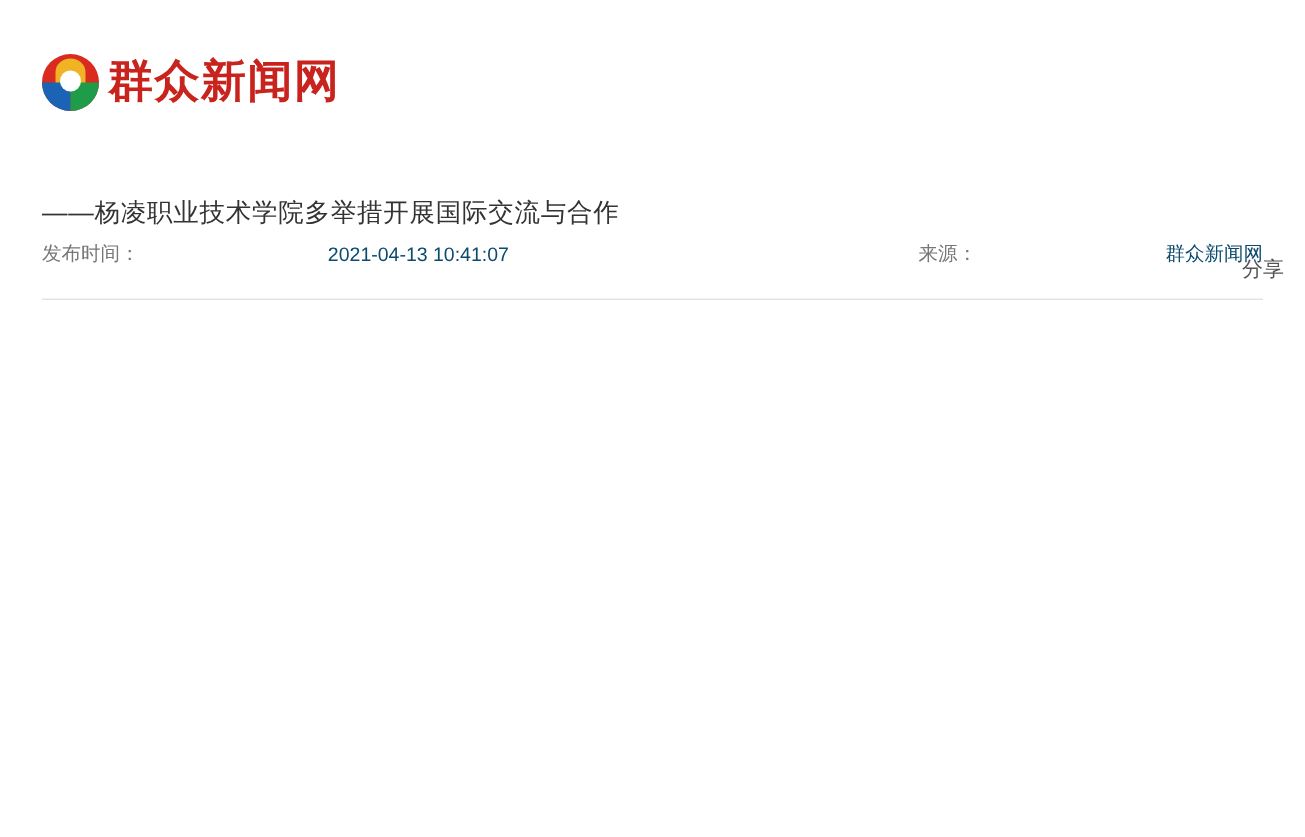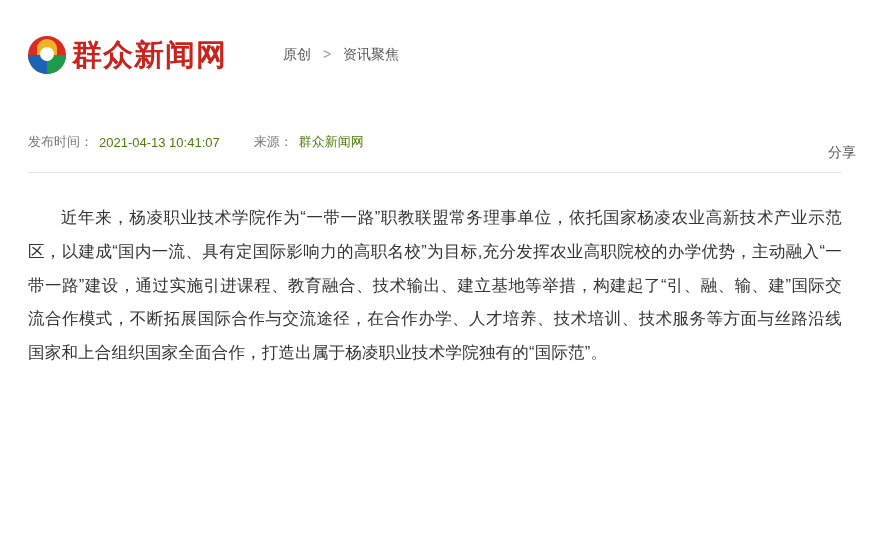--- a/index.html
+++ b/index.html
@@ -120,30 +120,31 @@
     font-size: 13.5px;
     color: #666;
     margin-top: 30px;
   }
   .author-line .author-name {
     margin-left: 12px;
     color: #444;
   }
 
   .meta-row {
-    margin-top: 22px;
+    margin-top: 6px;
     display: flex;
     align-items: center;
     font-size: 13px;
     color: #777;
     position: relative;
     height: 20px;
+    justify-content: space-between;
   }
   .meta-row .meta-label { color: #777; }
-  .meta-row .meta-value { color: #4d7c0f; margin-left: 6px; }
+  .meta-row .meta-value { color: #0c4a6e; margin-left: 6px; }
   .meta-row .meta-gap { width: 34px; }
   .share-label {
     position: absolute;
     right: -14px;
     top: 12px;
     font-size: 14px;
     color: #555;
     white-space: nowrap;
   }
 
@@ -175,41 +176,34 @@
     <div class="logo-wrap">
       <span class="logo-mark">
         <span class="seg-yellow"></span>
         <span class="seg-blue"></span>
         <span class="seg-green"></span>
         <span class="seg-core"></span>
       </span>
       <span class="logo-text">群众新闻网</span>
     </div>
 
-    <div class="breadcrumb">
-      <span class="crumb">原创</span>
-      <span class="sep">&gt;</span>
-      <span class="crumb">资讯聚焦</span>
-    </div>
   </div>
 
   <div class="article">
 
 
+    <div class="subtitle">——杨凌职业技术学院多举措开展国际交流与合作</div>
 
 
     <div class="meta-row">
       <span class="meta-label">发布时间：</span>
       <span class="meta-value">2021-04-13 10:41:07</span>
       <span class="meta-gap"></span>
       <span class="meta-label">来源：</span>
       <span class="meta-value">群众新闻网</span>
       <span class="share-label">分享</span>
     </div>
 
     <div class="divider"></div>
 
-    <div class="body-text">
-      <p>近年来，杨凌职业技术学院作为“一带一路”职教联盟常务理事单位，依托国家杨凌农业高新技术产业示范区，以建成“国内一流、具有定国际影响力的高职名校”为目标,充分发挥农业高职院校的办学优势，主动融入“一带一路”建设，通过实施引进课程、教育融合、技术输出、建立基地等举措，构建起了“引、融、输、建”国际交流合作模式，不断拓展国际合作与交流途径，在合作办学、人才培养、技术培训、技术服务等方面与丝路沿线国家和上合组织国家全面合作，打造出属于杨凌职业技术学院独有的“国际范”。</p>
-    </div>
 
   </div>
 </div>
 
 </body></html>

